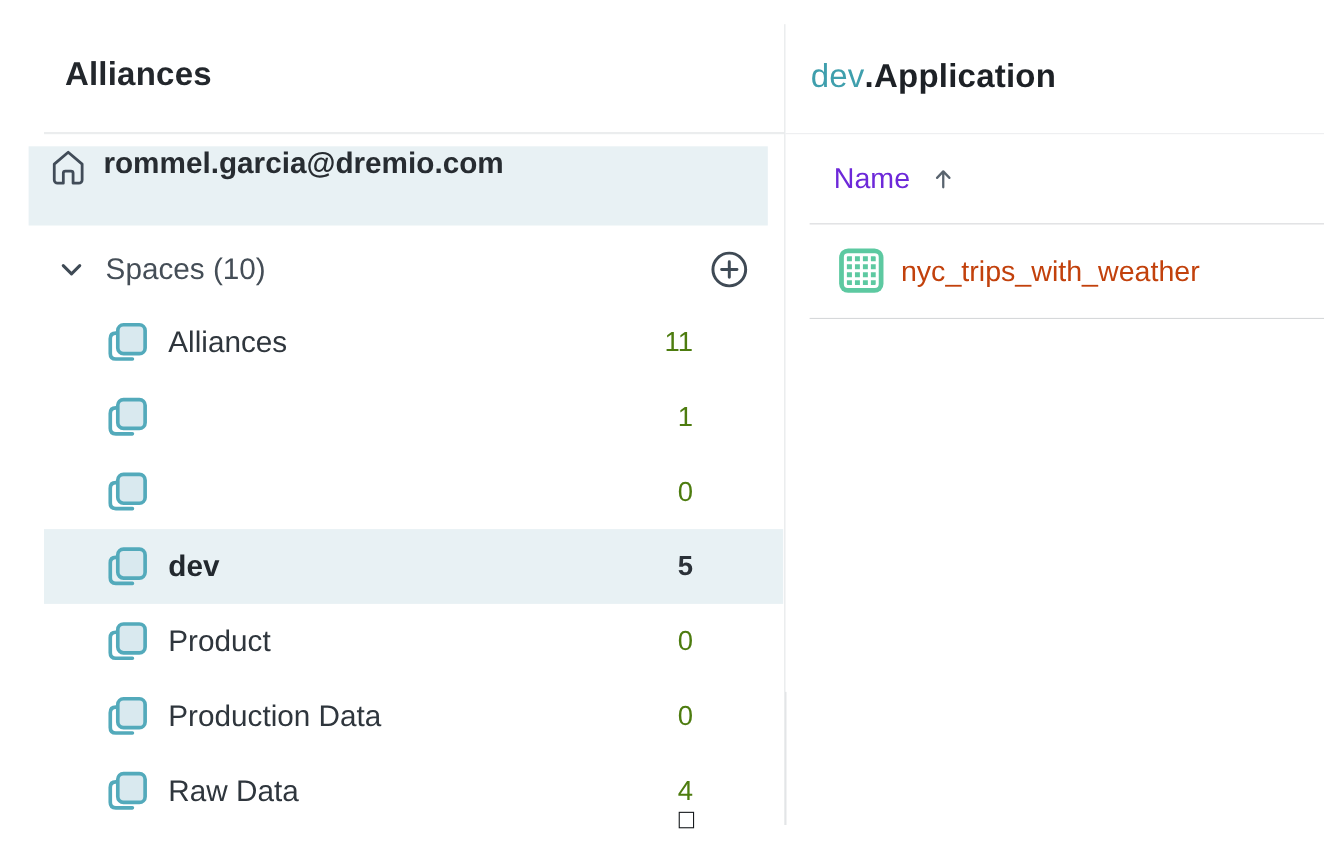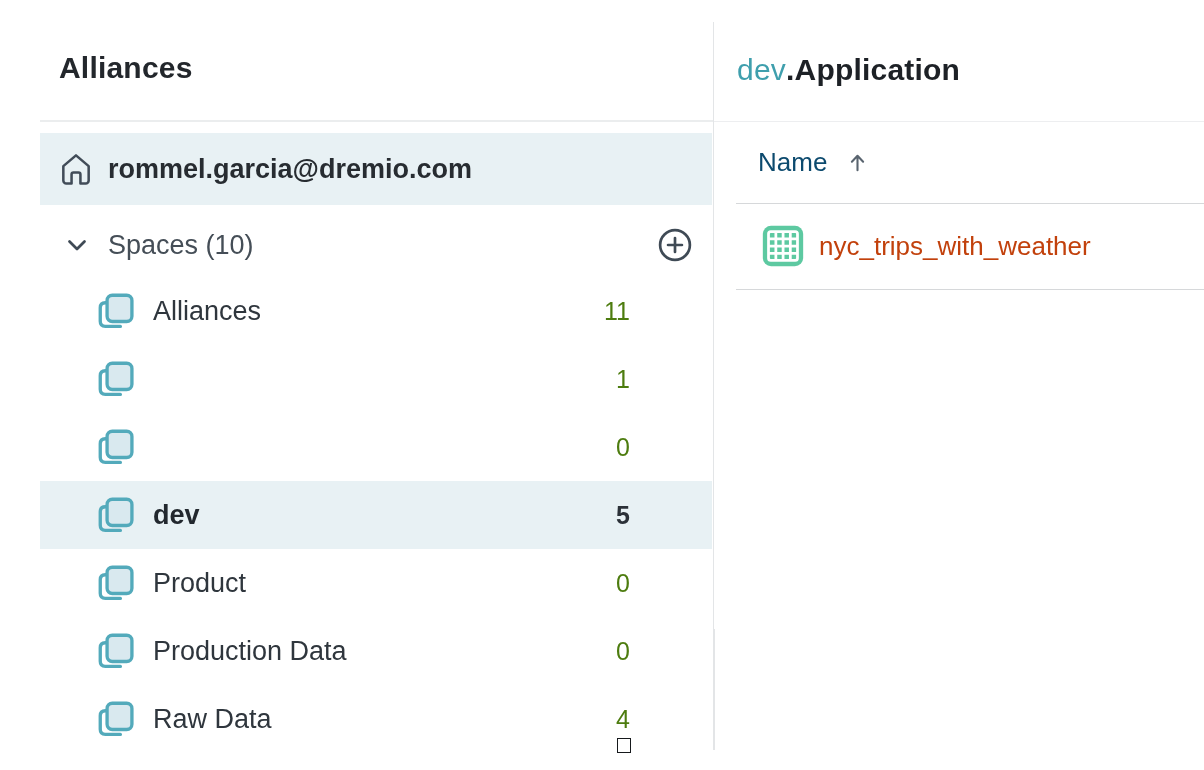--- a/index.html
+++ b/index.html
@@ -5,26 +5,26 @@
   html,body{margin:0;padding:0;background:#fff;}
   .screen{position:relative;width:1204px;height:770px;background:#fff;overflow:hidden;
           font-family:"Liberation Sans","DejaVu Sans",sans-serif;color:#2f363d;border-radius:6px;}
 
   
   .sidebar{position:absolute;left:0;top:0;width:713px;height:770px;background:#fff;}
   .sidebar-title{position:absolute;left:59px;top:50px;font-size:30px;line-height:36px;
                  font-weight:700;color:#23272c;letter-spacing:.2px;}
   .sidebar-divider{position:absolute;left:40px;top:120px;width:673px;height:1.5px;background:#ebedee;}
 
-  .home-row{position:absolute;left:40px;top:133px;width:672px;height:72px;
-            background:#e8f1f4;display:flex;align-items:center;cursor:pointer;}
+  .home-row{position:absolute;left:26px;top:133px;width:672px;height:72px;
+            background:#e8f1f4;display:flex;align-items:flex-start;cursor:pointer;}
   .home-row .icon{margin-left:17px;display:flex;}
   .home-row .label{margin-left:13px;font-size:27px;font-weight:700;color:#272c31;}
 
-  .spaces-header{position:absolute;left:52px;top:222px;width:672px;height:46px;
+  .spaces-header{position:absolute;left:40px;top:222px;width:672px;height:46px;
                  display:flex;align-items:center;}
   .spaces-header .chev{margin-left:10px;display:flex;cursor:pointer;}
   .spaces-header .label{margin-left:16px;font-size:27px;color:#454e57;}
   .spaces-header .add{position:absolute;right:30px;display:flex;cursor:pointer;background:none;border:none;padding:0;}
 
   .space-row{position:absolute;left:40px;width:672px;height:68px;display:flex;
              align-items:center;cursor:pointer;}
   .space-row.selected{background:#e8f1f4;}
   .space-row .icon{margin-left:55px;display:flex;}
   .space-row .label{margin-left:16px;font-size:27px;color:#2f363d;}
@@ -40,21 +40,21 @@
 
   
   .main{position:absolute;left:714px;top:0;width:490px;height:629px;background:#fff;}
   .main-title{position:absolute;left:23px;top:52px;font-size:30px;line-height:36px;letter-spacing:.2px;}
   .main-title .space-name{color:#3f9fad;font-weight:400;cursor:pointer;}
   .main-title .entity-sep,.main-title .entity-name{color:#1d2126;font-weight:700;}
   .main-divider{position:absolute;left:0;top:120.5px;width:490px;height:1.5px;background:#edeef0;}
 
   .name-header{position:absolute;left:22px;top:122px;width:468px;height:81px;
                display:flex;align-items:center;border-bottom:1.5px solid #d6d8da;cursor:pointer;}
-  .name-header .label{margin-left:22px;font-size:26px;color:#0c4a6e;}
+  .name-header .label{margin-left:22px;font-size:26px;color:#6d28d9;}
   .name-header .sort{margin-left:18px;display:flex;}
 
   .dataset-row{position:absolute;left:22px;top:203.5px;width:468px;height:85px;
                display:flex;align-items:center;border-bottom:1.5px solid #d6d8da;cursor:pointer;}
   .dataset-row .icon{margin-left:24px;display:flex;}
   .dataset-row .label{margin-left:13px;font-size:26px;color:#c2410c;}
 </style>
 </head>
 <body>
 

